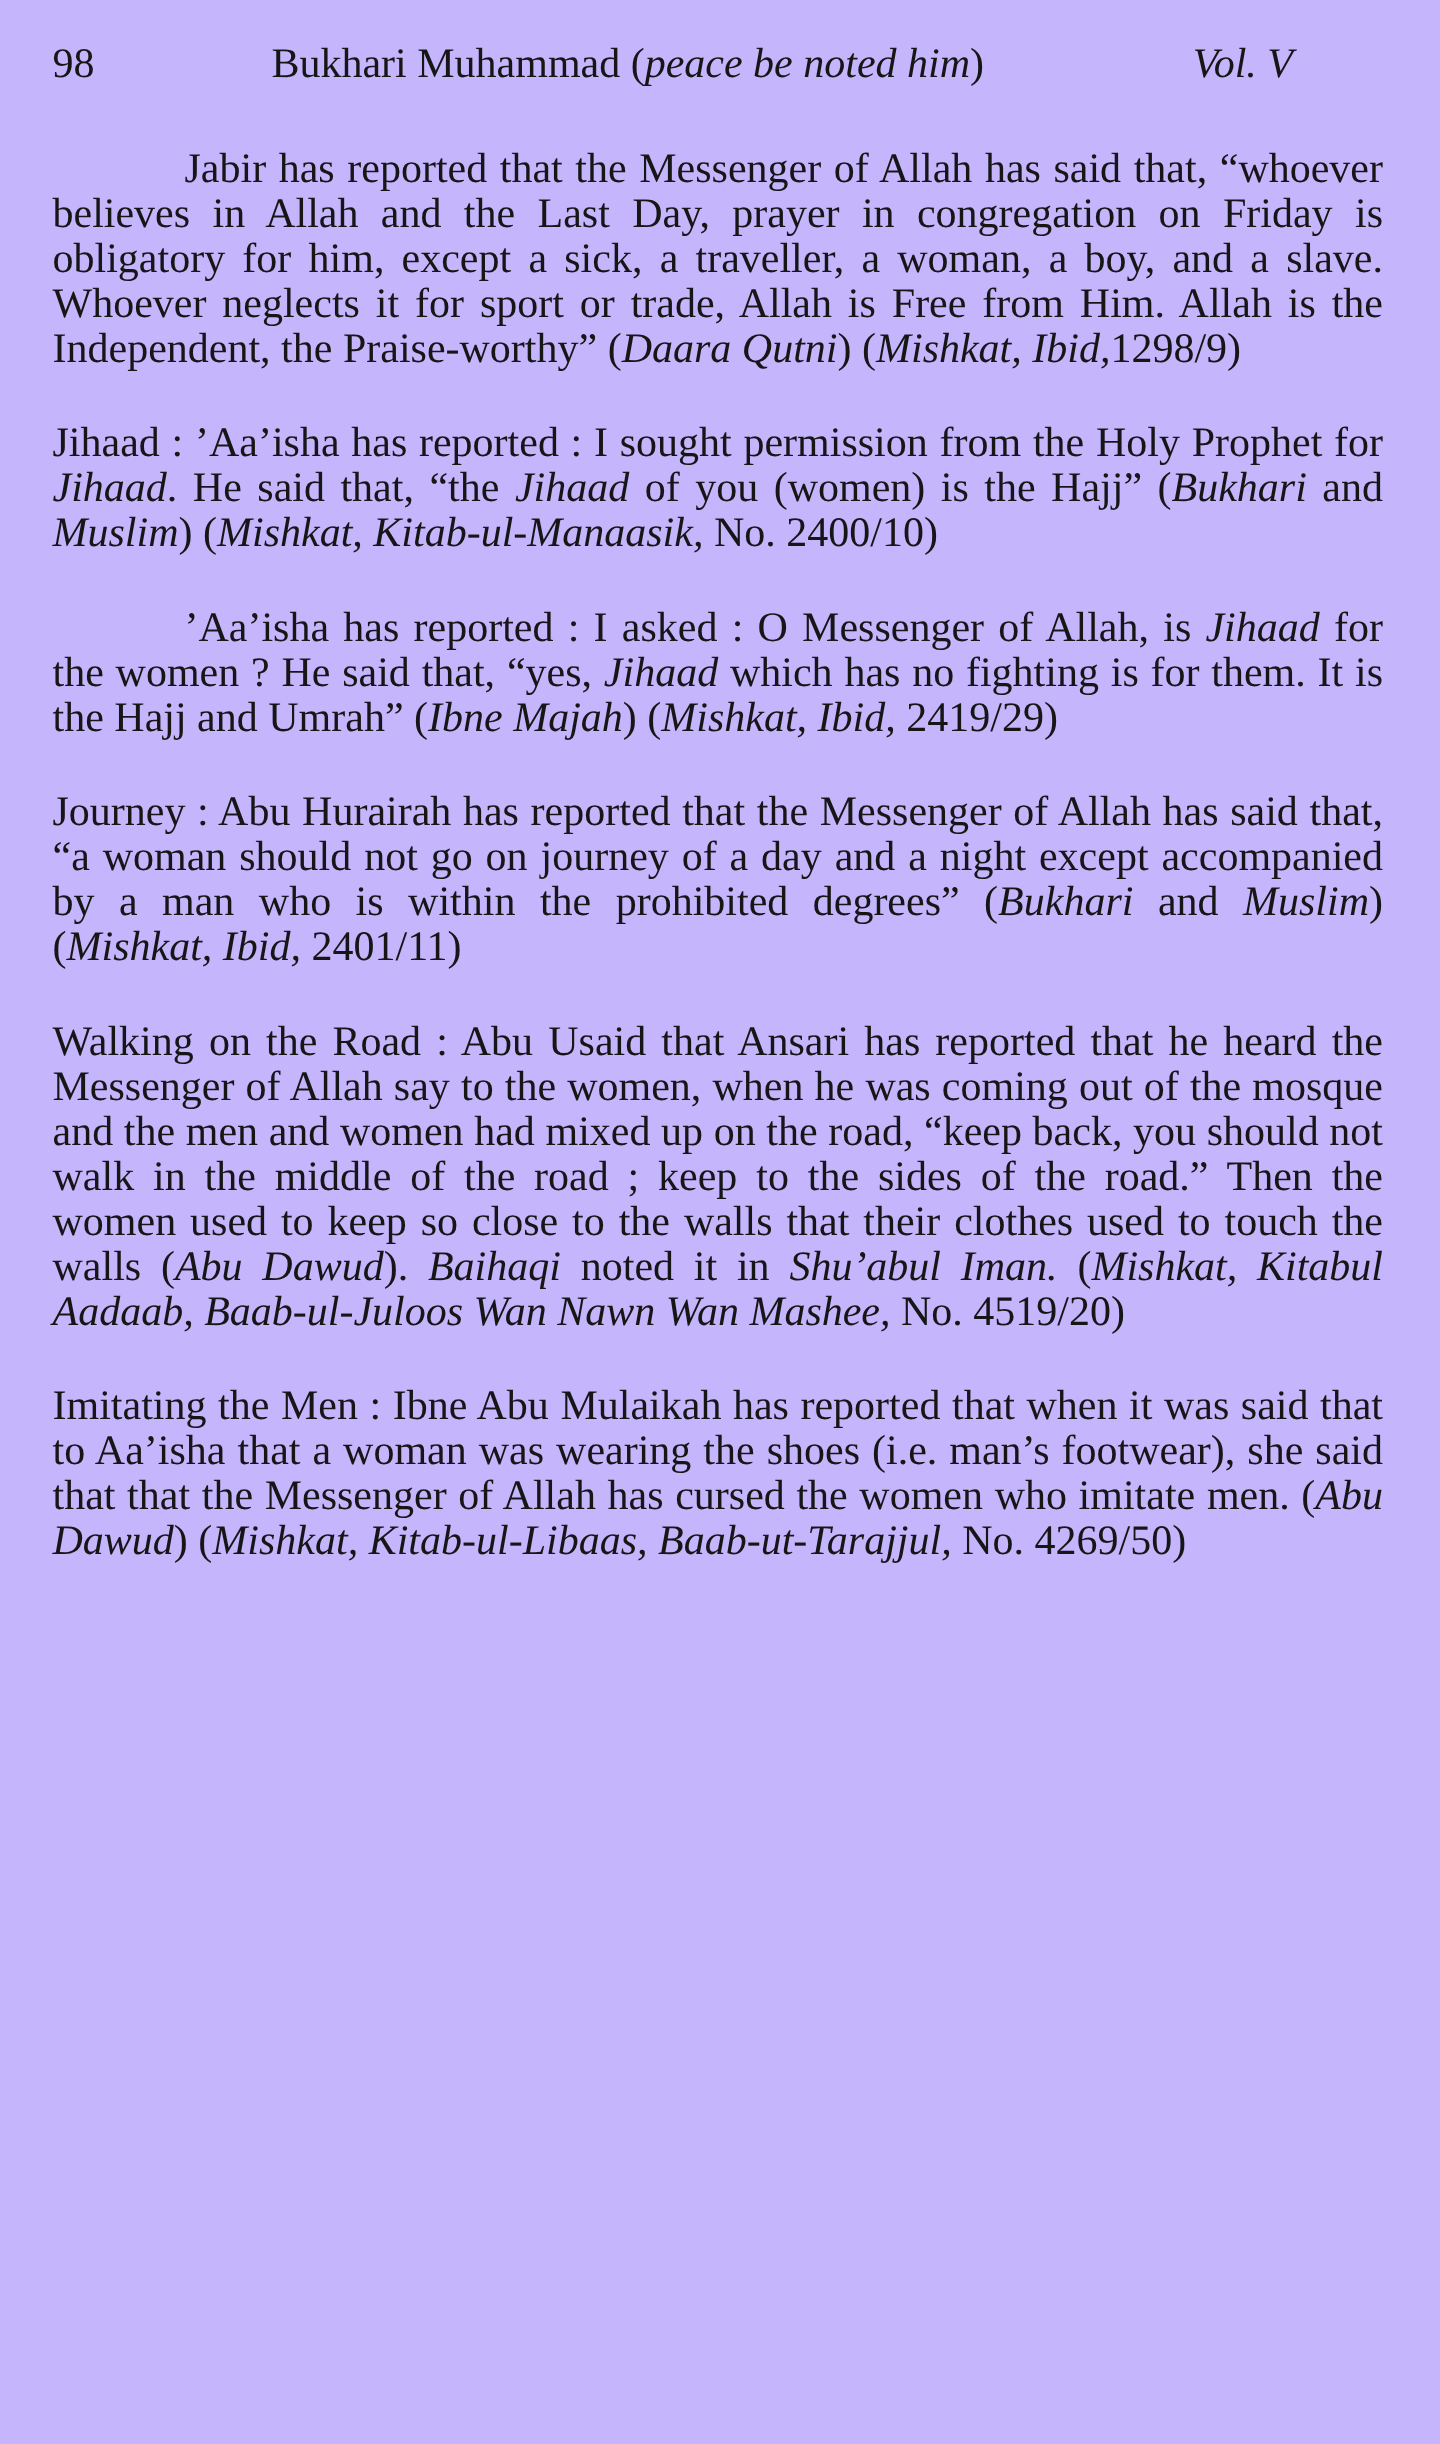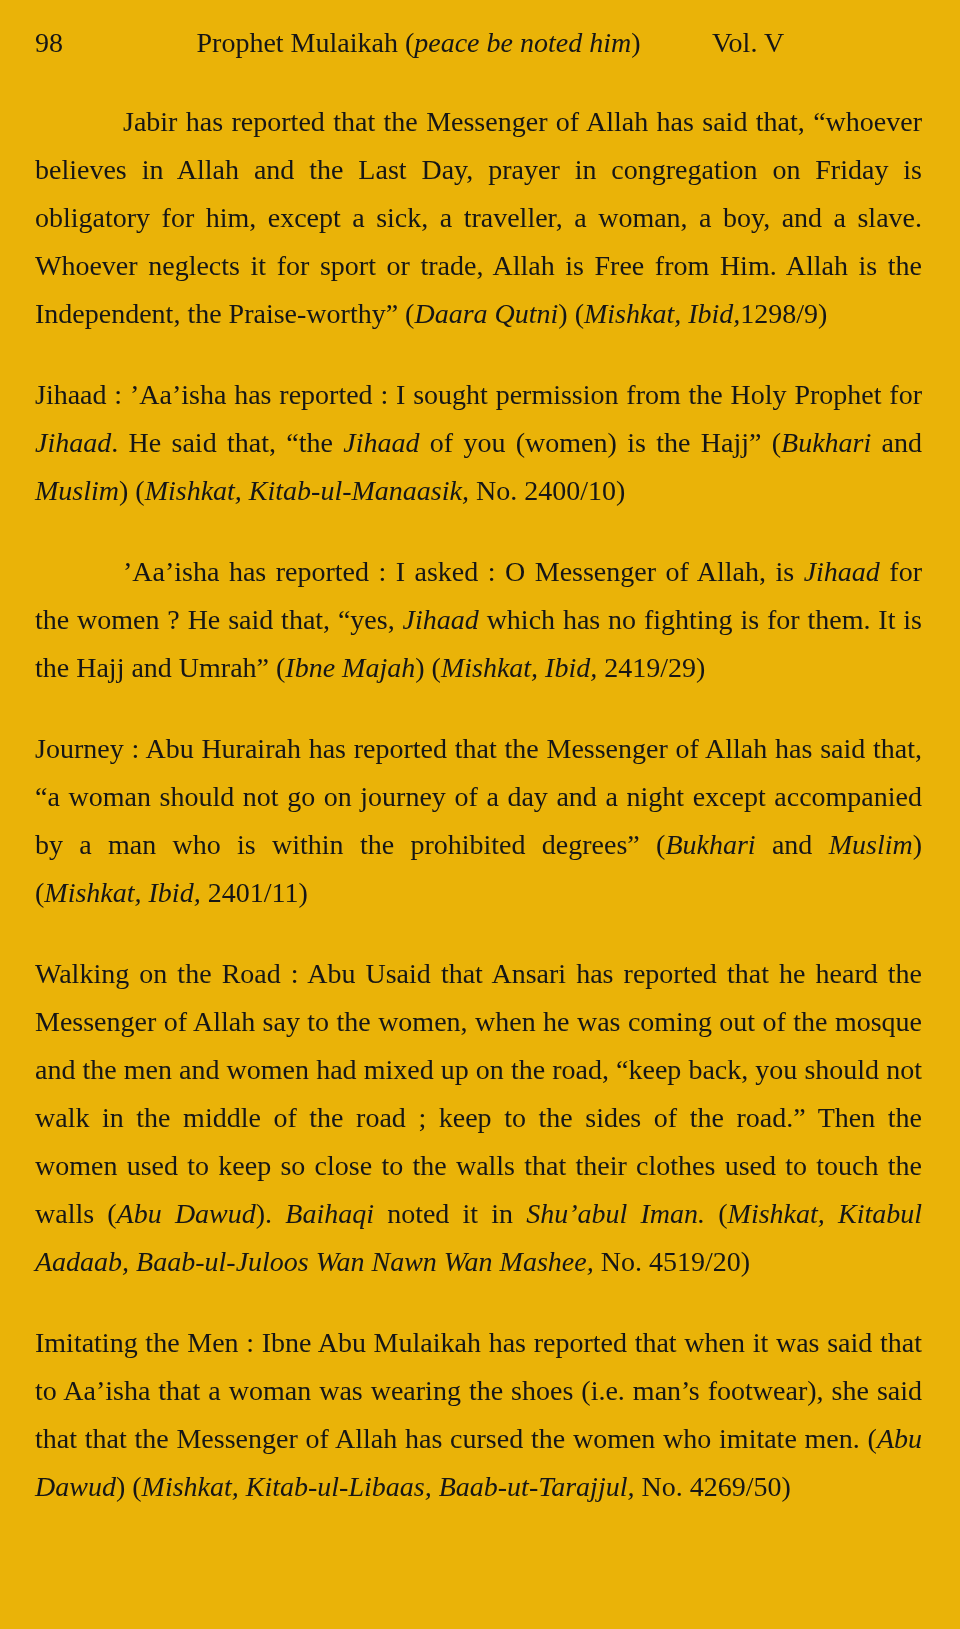--- a/index.html
+++ b/index.html
@@ -4,21 +4,21 @@
 <style>
   html, body {
     margin: 0;
     padding: 0;
     background: #ffffff;
   }
   .page {
     width: 960px;
     min-height: 1629px;
     box-sizing: border-box;
-    background: #eab308;
+    background: #c4b5fd;
     color: #161616;
     font-family: "Liberation Serif", "DejaVu Serif", serif;
     padding: 26px 38px 40px 35px;
   }
   .header {
     display: flex;
     align-items: baseline;
     font-size: 28px;
     line-height: 34px;
     padding-right: 60px;
@@ -28,45 +28,47 @@
     min-width: 90px;
     text-align: left;
   }
   .title {
     flex: 1;
     text-align: center;
     white-space: nowrap;
   }
   .volume {
     min-width: 150px;
+    text-align: right;
+    font-style: italic;
   }
   .body {
     font-size: 28px;
-    line-height: 48px;
+    line-height: 30px;
     text-align: justify;
   }
   .para {
     margin: 0 0 33px 0;
   }
   .para:last-child {
     margin-bottom: 16px;
   }
   .para.indent {
     text-indent: 88px;
   }
   .it { font-style: italic; }
   .bd { font-weight: normal; }
 </style>
 </head>
 <body>
 
 <div class="page">
   <div class="header">
     <span class="pagenum">98</span>
-    <span class="title"><span>Prophet Mulaikah (</span><span class="it">peace be noted him</span><span>)</span></span>
+    <span class="title"><span>Bukhari Muhammad (</span><span class="it">peace be noted him</span><span>)</span></span>
     <span class="volume">Vol. V</span>
   </div>
   <div class="body">
       <p class="para indent"><span>Jabir has reported that the Messenger of Allah has said that, “whoever believes in Allah and the Last Day, prayer in congregation on Friday is obligatory for him, except a sick, a traveller, a woman, a boy, and a slave. Whoever neglects it for sport or trade, Allah is Free from Him. Allah is the Independent, the Praise-worthy” (</span><span class="it">Daara Qutni</span><span>) (</span><span class="it">Mishkat, Ibid,</span><span>1298/9)</span></p>
       <p class="para"><span class="bd">Jihaad : </span><span>’Aa’isha has reported : I sought permission from the Holy Prophet for </span><span class="it">Jihaad</span><span>. He said that, “the </span><span class="it">Jihaad</span><span> of you (women) is the Hajj” (</span><span class="it">Bukhari</span><span> and </span><span class="it">Muslim</span><span>) (</span><span class="it">Mishkat, Kitab-ul-Manaasik,</span><span> No. 2400/10)</span></p>
       <p class="para indent"><span>’Aa’isha has reported : I asked : O Messenger of Allah, is </span><span class="it">Jihaad</span><span> for the women ? He said that, “yes, </span><span class="it">Jihaad</span><span> which has no fighting is for them. It is the Hajj and Umrah” (</span><span class="it">Ibne Majah</span><span>) (</span><span class="it">Mishkat, Ibid,</span><span> 2419/29)</span></p>
       <p class="para"><span class="bd">Journey : </span><span>Abu Hurairah has reported that the Messenger of Allah has said that, “a woman should not go on journey of a day and a night except accompanied by a man who is within the prohibited degrees” (</span><span class="it">Bukhari</span><span> and </span><span class="it">Muslim</span><span>) (</span><span class="it">Mishkat, Ibid,</span><span> 2401/11)</span></p>
       <p class="para"><span class="bd">Walking on the Road : </span><span>Abu Usaid that Ansari has reported that he heard the Messenger of Allah say to the women, when he was coming out of the mosque and the men and women had mixed up on the road, “keep back, you should not walk in the middle of the road ; keep to the sides of the road.” Then the women used to keep so close to the walls that their clothes used to touch the walls (</span><span class="it">Abu Dawud</span><span>). </span><span class="it">Baihaqi</span><span> noted it in </span><span class="it">Shu’abul Iman.</span><span> (</span><span class="it">Mishkat, Kitabul Aadaab, Baab-ul-Juloos Wan Nawn Wan Mashee,</span><span> No. 4519/20)</span></p>
       <p class="para"><span class="bd">Imitating the Men : </span><span>Ibne Abu Mulaikah has reported that when it was said that to Aa’isha that a woman was wearing the shoes (i.e. man’s footwear), she said that that the Messenger of Allah has cursed the women who imitate men. (</span><span class="it">Abu Dawud</span><span>) (</span><span class="it">Mishkat, Kitab-ul-Libaas, Baab-ut-Tarajjul,</span><span> No. 4269/50)</span></p>
     </div>

